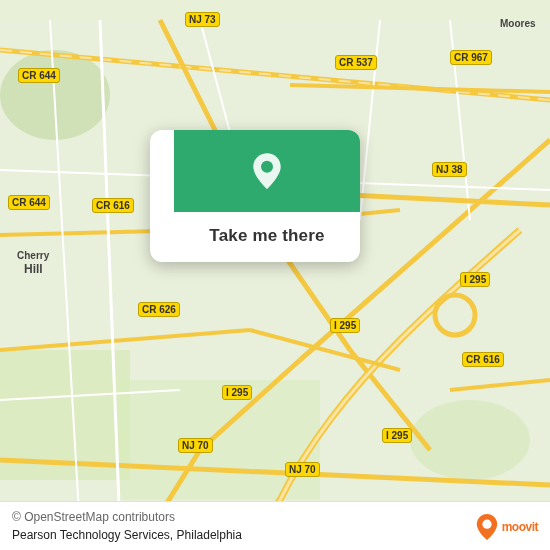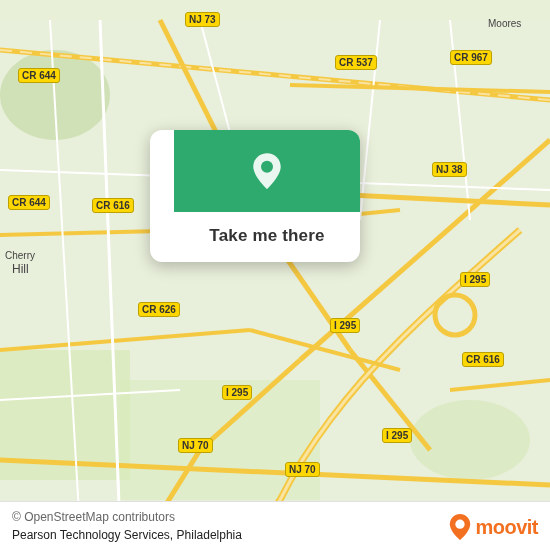--- a/index.html
+++ b/index.html
@@ -108,21 +108,21 @@
       align-items: center;
       gap: 4px;
     }
 
     #moovit-pin {
       width: 22px;
       height: 26px;
     }
 
     #moovit-text {
-      font-size: 20px;
+      font-size: 12px;
       font-weight: bold;
       color: #f37021;
       letter-spacing: -0.5px;
     }
 
     
     .road-label {
       position: absolute;
       font-size: 10px;
       font-weight: bold;
@@ -131,21 +131,22 @@
       border: 1px solid #bba000;
       border-radius: 3px;
       padding: 1px 3px;
       white-space: nowrap;
     }
 
     .place-label {
       position: absolute;
       font-size: 10px;
       color: #444;
-      font-weight: 400;
+      font-weight: 700;
+      margin-left: 12px;
     }
   </style>
 </head>
 <body>
 
 <div id="map-container">
 
   <svg id="map-svg" viewBox="0 0 550 510" xmlns="http://www.w3.org/2000/svg">
 
     <rect width="550" height="510" fill="#e8efda"></rect>

